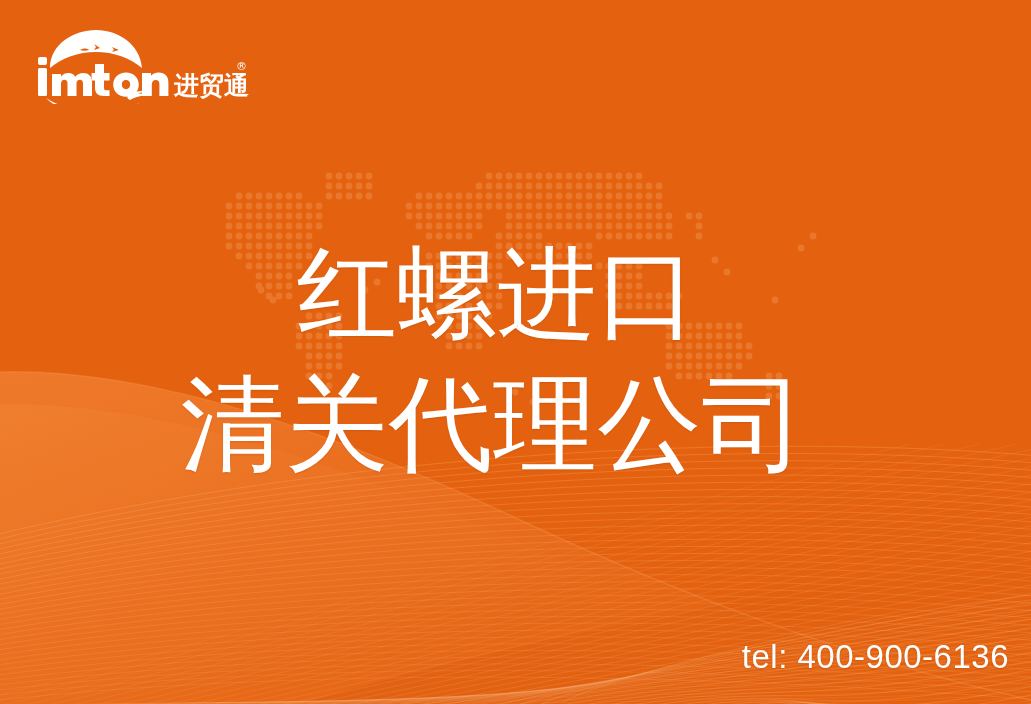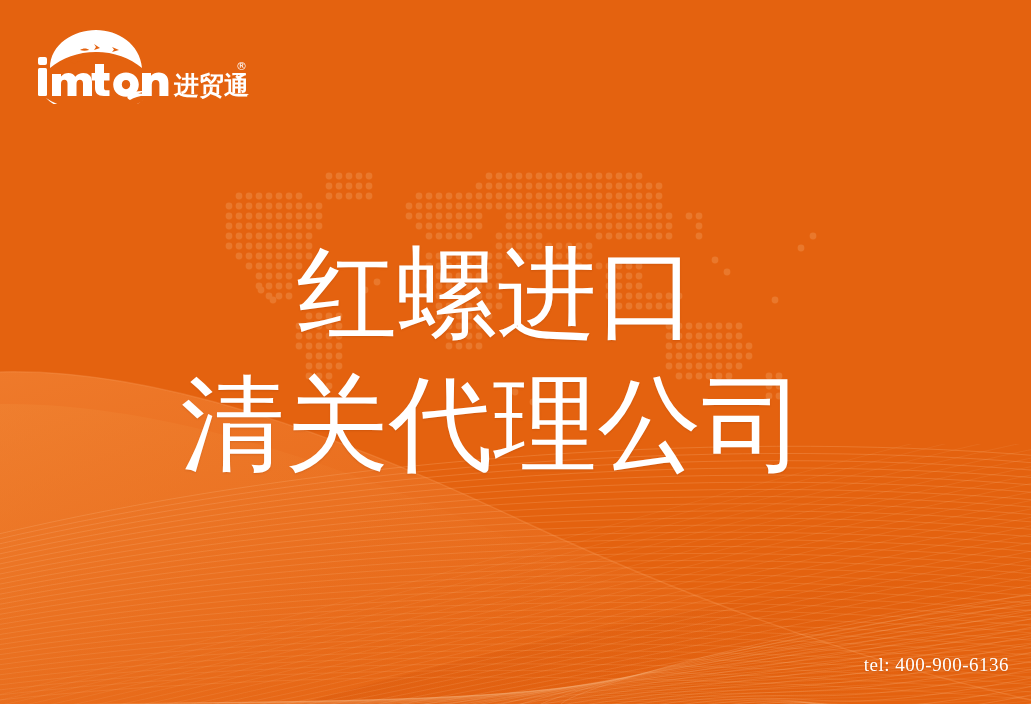--- a/index.html
+++ b/index.html
@@ -52,22 +52,22 @@
   }
   .hl-line{display:block;white-space:nowrap;}
   .hl-1{font-size:100px;padding-left:8px;}
   .hl-2{font-size:104px;padding-left:0;margin-top:12px;}
 
   
   #tel{
     position:absolute;
     right:22px;bottom:28px;
     color:#ffffff;
-    font-size:19px;
-    font-family:Liberation Serif, serif;
+    font-size:33px;
+    font-family:Liberation Sans, sans-serif;
     letter-spacing:.5px;
     white-space:nowrap;
     text-shadow:0 1px 2px rgba(120,45,0,.25);
   }
 </style>
 </head>
 <body>
 
 <div id="poster">
 

